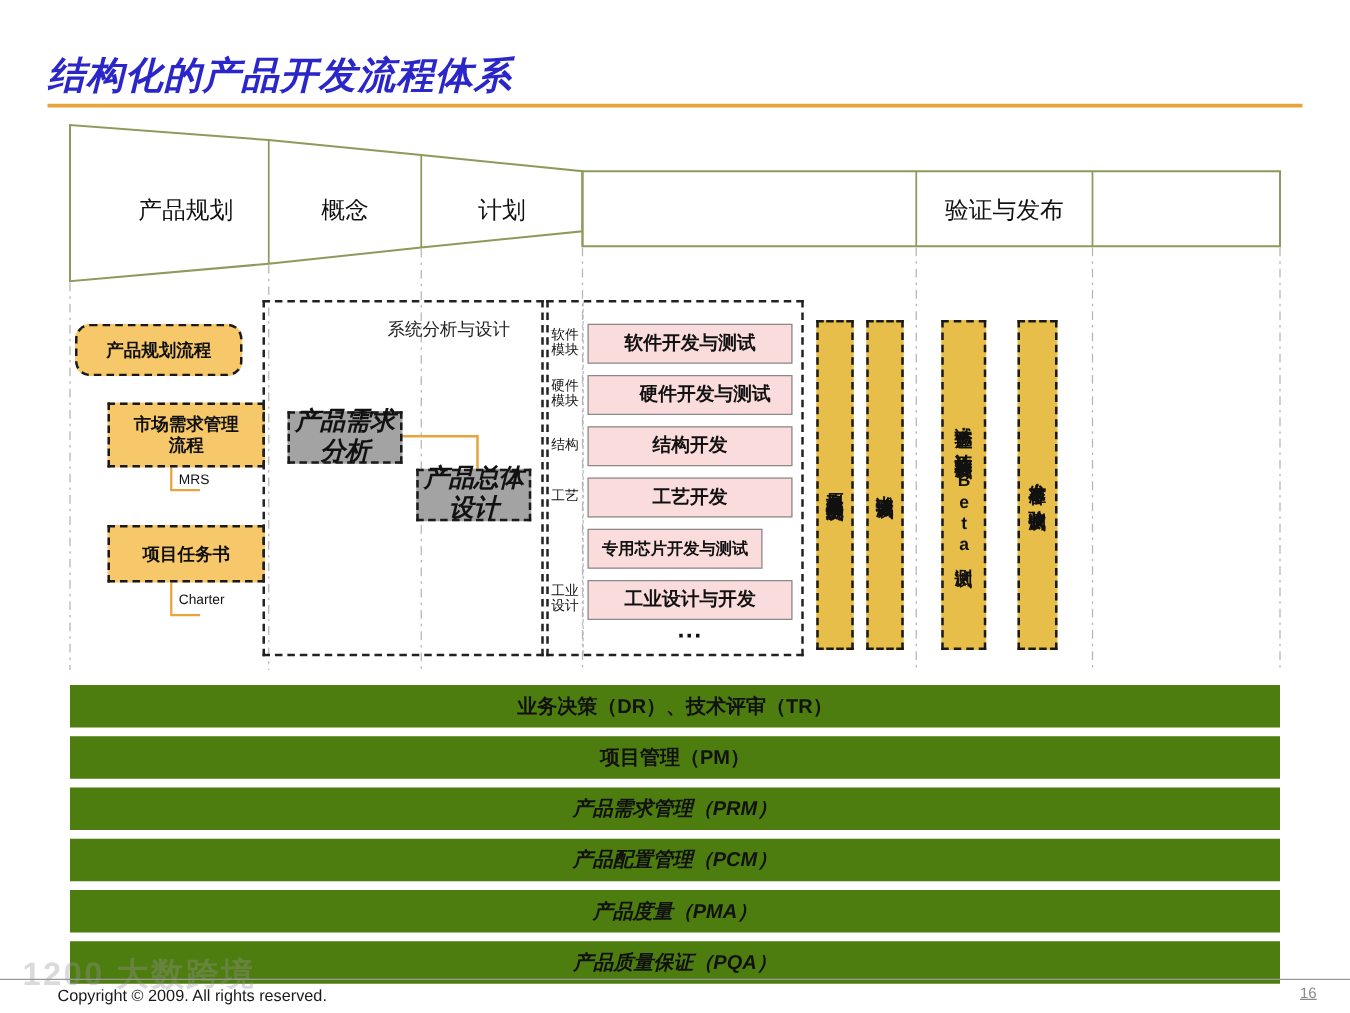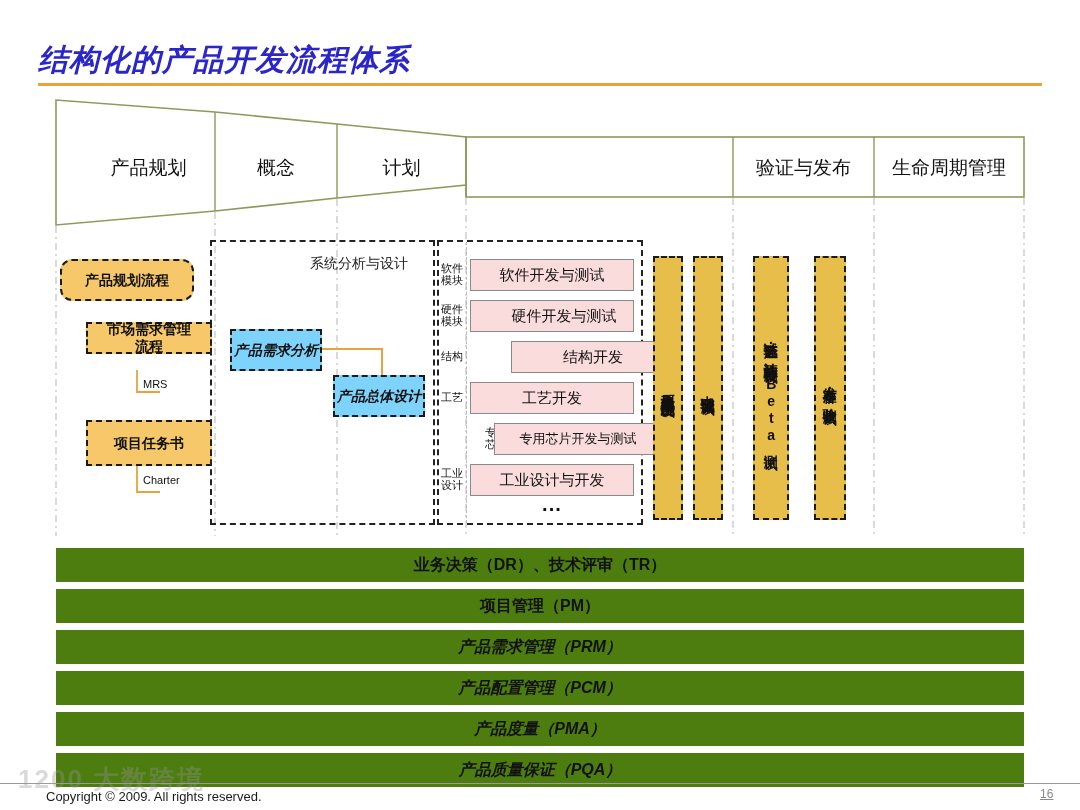--- a/index.html
+++ b/index.html
@@ -39,29 +39,29 @@
   .group-box {
     position: absolute; border: 2px dashed #222; background: transparent;
   }
   .group-title {
     position: absolute; font-size: 14px; color:#222; white-space: nowrap;
   }
 
   
   .box {
     position: absolute; display:flex; align-items:center; justify-content:center;
-    text-align:center; line-height: 1.18; white-space: pre-line;
+    text-align:center; line-height: 1.18; white-space: pre-line; font-weight: bold;
   }
   .box-orange {
     background:#F6C86A; border: 2px dashed #1a1a1a; color:#111;
     font-size: 14px; font-weight: bold;
   }
   .box-yellow {
-    background:#7dd3fc; border: 2px dashed #1a1a1a; color:#111;
-    font-size: 14px; font-weight: bold; font-style: italic;
+    background:#a3a3a3; border: 2px dashed #1a1a1a; color:#111;
+    font-size: 20px; font-weight: bold; font-style: italic;
   }
   .box-pink {
     background:#F9DCDB; border: 1px solid #8a8a8a; color:#111;
     font-size: 15px;
   }
   .box-gold-v {
     background:#E8BE4A; border: 2px dashed #1a1a1a; color:#111;
     font-size: 14px; font-weight: bold;
     writing-mode: vertical-rl; text-orientation: upright;
     letter-spacing: 1px; padding: 6px 0;
@@ -131,25 +131,24 @@
     <polyline points="137,466 137,492 160,492" fill="none" stroke="#E8A33D" stroke-width="1.8"></polyline>
 
     <polyline points="320,349 382,349 382,388" fill="none" stroke="#E8A33D" stroke-width="2"></polyline>
     <polygon points="376,386 388,386 382,399" fill="#E8A33D"></polygon>
   </svg>
 
   <div class="phase-label" style="left:56px; top:145px; width:159px; height:45px;padding-left:26px;">产品规划</div>
   <div class="phase-label" style="left:215px; top:145px; width:122px; height:45px;">概念</div>
   <div class="phase-label" style="left:337px; top:145px; width:129px; height:45px;">计划</div>
   <div class="phase-label" style="left:733px; top:145px; width:141px; height:45px;">验证与发布</div>
-  <div class="phase-label" style="left:874px; top:145px; width:150px; height:45px;">生命周期管理</div>
 
   <div class="box box-orange" style="left:60px; top:259px; width:134px; height:42px;border-radius:12px;">产品规划流程</div>
 
-  <div class="box box-orange" style="left:86px; top:322px; width:126px; height:32px;">市场需求管理
+  <div class="box box-orange" style="left:86px; top:322px; width:126px; height:52px;">市场需求管理
 流程</div>
 
   <div class="connector-label" style="left:143px; top:378px;">MRS</div>
 
   <div class="box box-orange" style="left:86px; top:420px; width:126px; height:46px;">项目任务书</div>
 
   <div class="connector-label" style="left:143px; top:474px;">Charter</div>
 
   <div class="group-box" style="left:210px; top:240px; width:225px; height:285px;"></div>
   <div class="group-title" style="left:310px; top:255px;">系统分析与设计</div>
@@ -163,28 +162,28 @@
 
   <div class="side-label" style="left:438px; top:258px; width:28px; height:34px;">软件
 模块</div>
   <div class="box box-pink" style="left:470px; top:259px; width:164px; height:32px;">软件开发与测试</div>
 
   <div class="side-label" style="left:438px; top:299px; width:28px; height:34px;">硬件
 模块</div>
   <div class="box box-pink" style="left:470px; top:300px; width:164px; height:32px;padding-left:24px;">硬件开发与测试</div>
 
   <div class="side-label" style="left:438px; top:340px; width:28px; height:34px;">结构</div>
-  <div class="box box-pink" style="left:470px; top:341px; width:164px; height:32px;margin-left:41px;">结构开发</div>
+  <div class="box box-pink" style="left:470px; top:341px; width:164px; height:32px;">结构开发</div>
 
   <div class="side-label" style="left:438px; top:381px; width:28px; height:34px;">工艺</div>
   <div class="box box-pink" style="left:470px; top:382px; width:164px; height:32px;">工艺开发</div>
 
   <div class="side-label" style="left:438px; top:422px; width:28px; height:34px;margin-left:44px;">专用
 芯片</div>
-  <div class="box box-pink" style="left:470px; top:423px; width:168px; height:32px; font-size:13px;margin-left:24px;">专用芯片开发与测试</div>
+  <div class="box box-pink" style="left:470px; top:423px; width:140px; height:32px; font-size:13px;">专用芯片开发与测试</div>
 
   <div class="side-label" style="left:438px; top:463px; width:28px; height:34px;">工业
 设计</div>
   <div class="box box-pink" style="left:470px; top:464px; width:164px; height:32px;">工业设计与开发</div>
 
   <div class="box" style="left:470px; top:500px; width:164px; height:20px; font-size:20px; font-weight:bold; color:#111;">···</div>
 
   <div class="box box-gold-v" style="left:653px; top:256px; width:30px; height:264px;">原型机集成与系统测试</div>
   <div class="box box-gold-v" style="left:693px; top:256px; width:30px; height:264px;">中试验证测试</div>
   <div class="box box-gold-v" style="left:753px; top:256px; width:36px; height:264px;">试产验证·认证与标杆测试·Beta测试</div>

